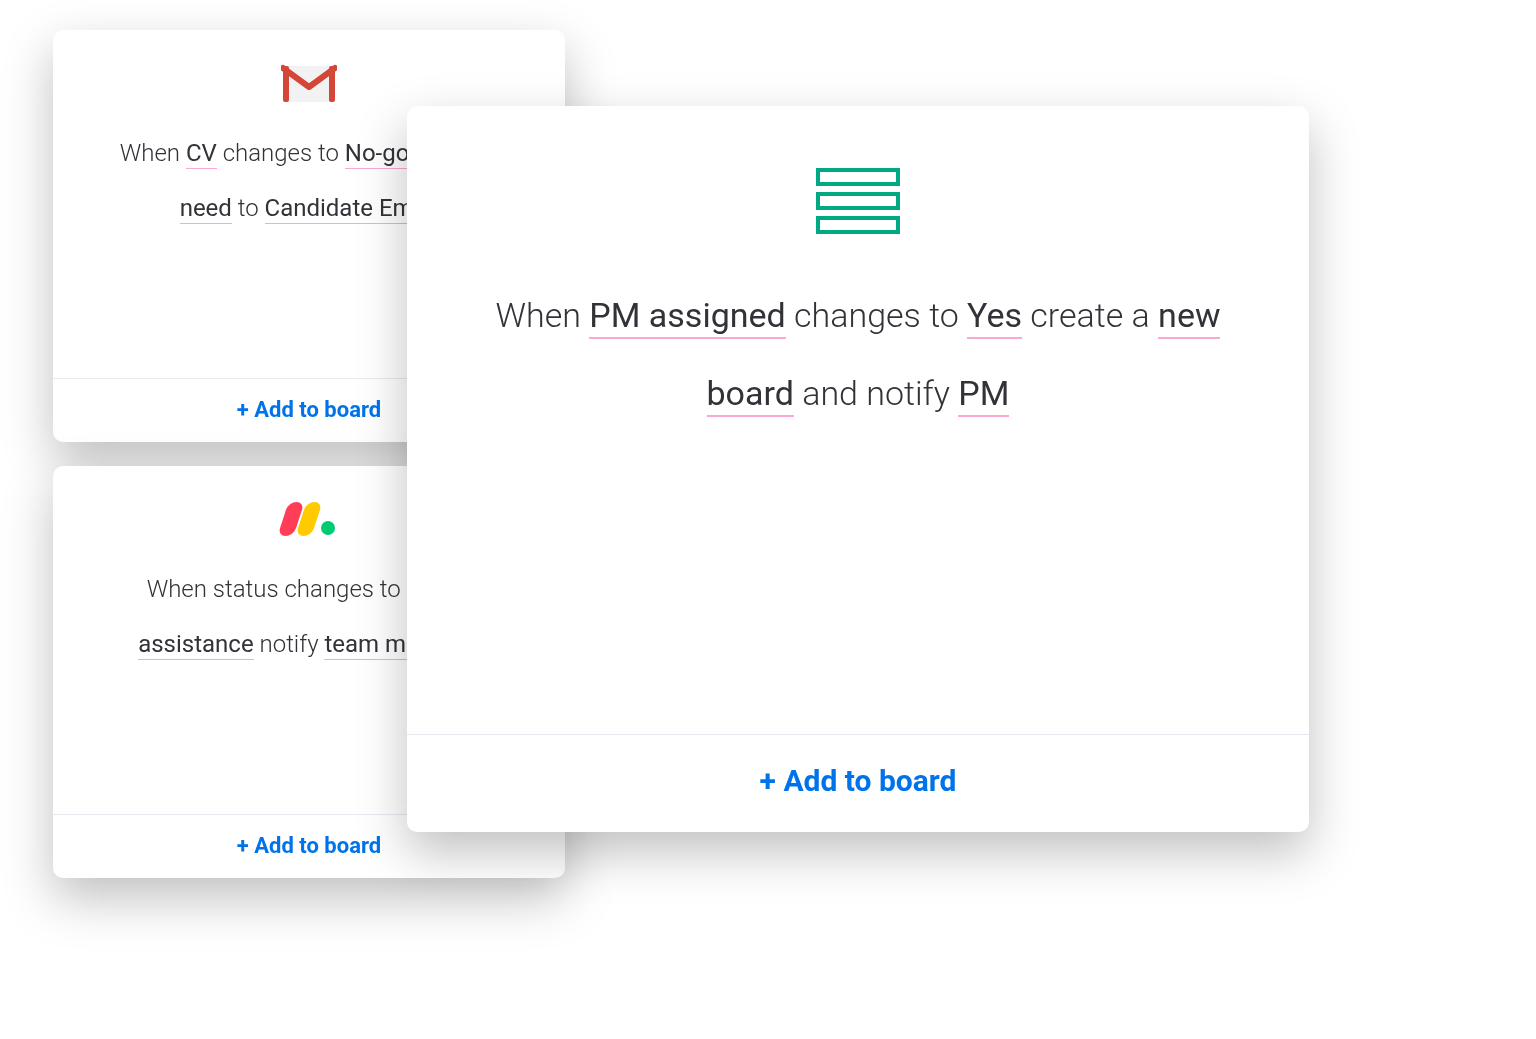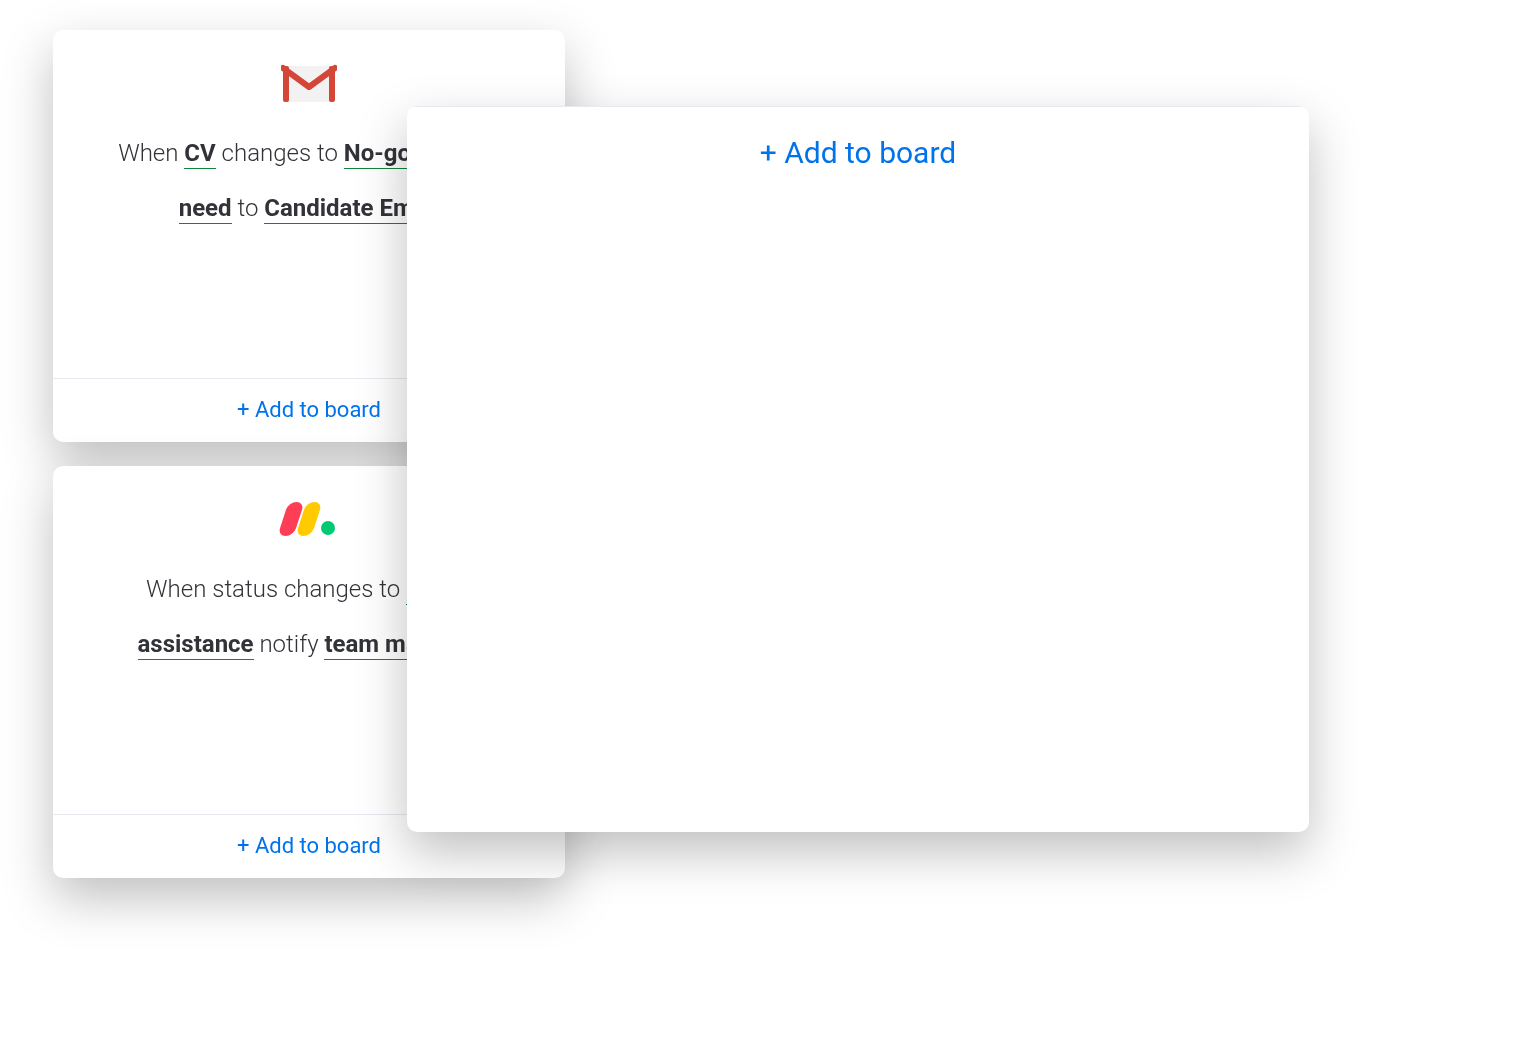--- a/index.html
+++ b/index.html
@@ -32,35 +32,35 @@
     .rule-text {
       text-align: center;
       color: #323338;
       font-size: 34px;
       line-height: 2.3;
       font-weight: 300;
       margin-top: 40px;
     }
     .card-small .rule-text { font-size: 24px; line-height: 2.3; margin-top: 18px; }
     .rule-text .kw {
-      font-weight: 700;
-      border-bottom: 2px solid #15803d;
+      font-weight: 400;
+      border-bottom: 2px solid #f9a8d4;
       padding-bottom: 2px;
     }
     .card-small .rule-text .kw { border-bottom-width: 1.5px; padding-bottom: 1px; }
     .card-footer {
       border-top: 1px solid #e6e9ef;
       text-align: center;
       padding: 28px 0 34px 0;
     }
     .card-small .card-footer { padding: 18px 0 20px 0; }
     .add-btn {
       color: #0073ea;
       font-size: 30px;
-      font-weight: 400;
+      font-weight: 700;
       cursor: pointer;
       display: inline-block;
     }
     .card-small .add-btn { font-size: 22px; }
     
     .card-a { left: 53px; top: 30px; width: 512px; height: 412px; }
     .card-b { left: 53px; top: 466px; width: 512px; height: 412px; }
     .card-c { left: 407px; top: 106px; width: 902px; height: 726px; }
     
     .monday-logo { display: flex; align-items: flex-end; gap: 2px; }
@@ -106,16 +106,26 @@
       </div>
     </div>
     <div class="rule-text">When status changes to <span class="kw">I need assistance</span> notify <span class="kw">team manager</span></div>
   </div>
   <div class="card-footer">
     <span class="add-btn">+ Add to board</span>
   </div>
 </div>
 
 <div class="card card-c">
+  <div class="card-body">
+    <div class="icon-slot" style="margin-top:20px;">
+      <div class="hpe-logo">
+        <div class="hpe-bar"></div>
+        <div class="hpe-bar"></div>
+        <div class="hpe-bar"></div>
+      </div>
+    </div>
+    <div class="rule-text">When <span class="kw">PM assigned</span> changes to <span class="kw">Yes</span> create a <span class="kw">new board</span> and notify <span class="kw">PM</span></div>
+  </div>
   <div class="card-footer">
     <span class="add-btn">+ Add to board</span>
   </div>
 </div>
 
 </body></html>

